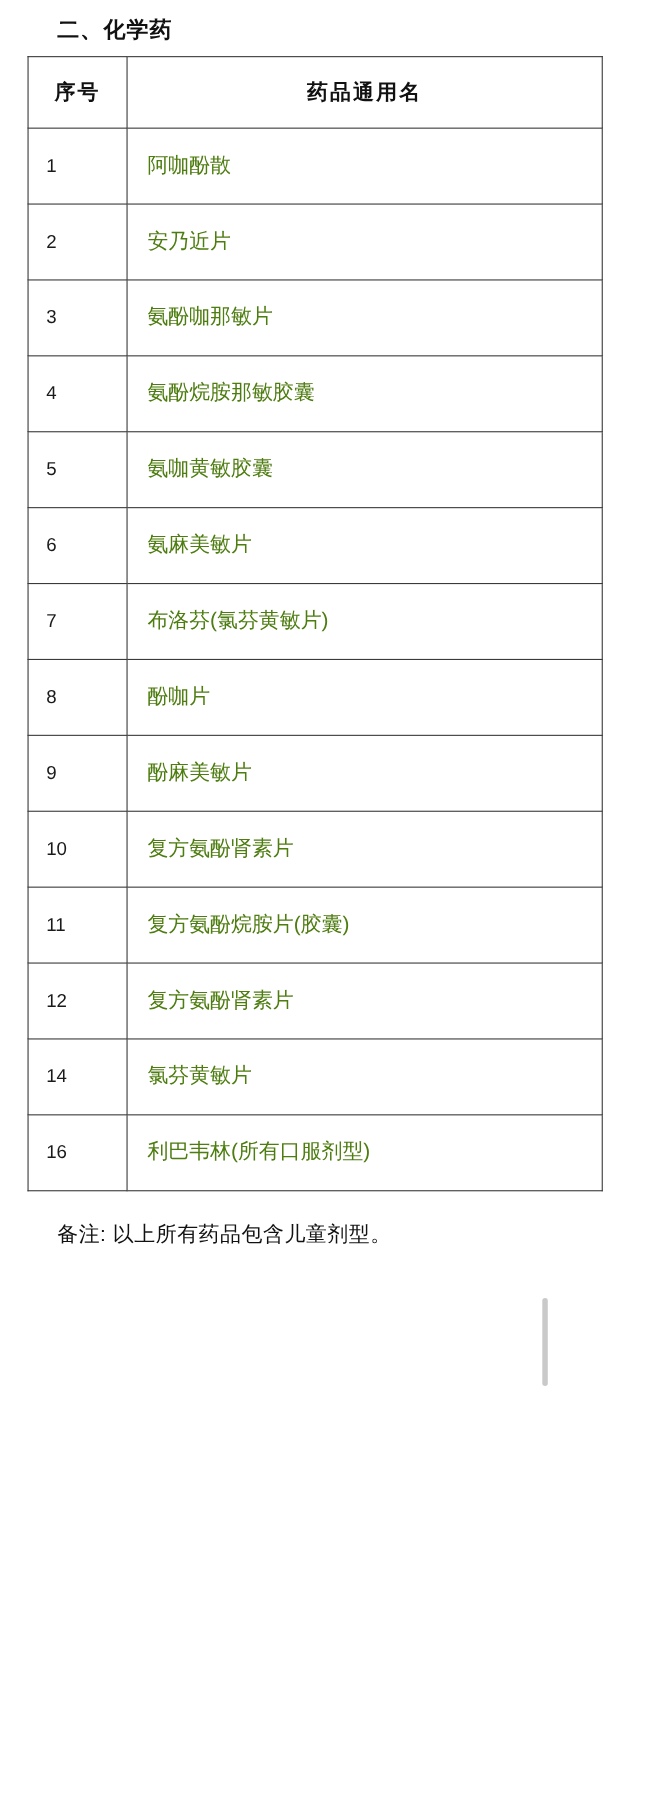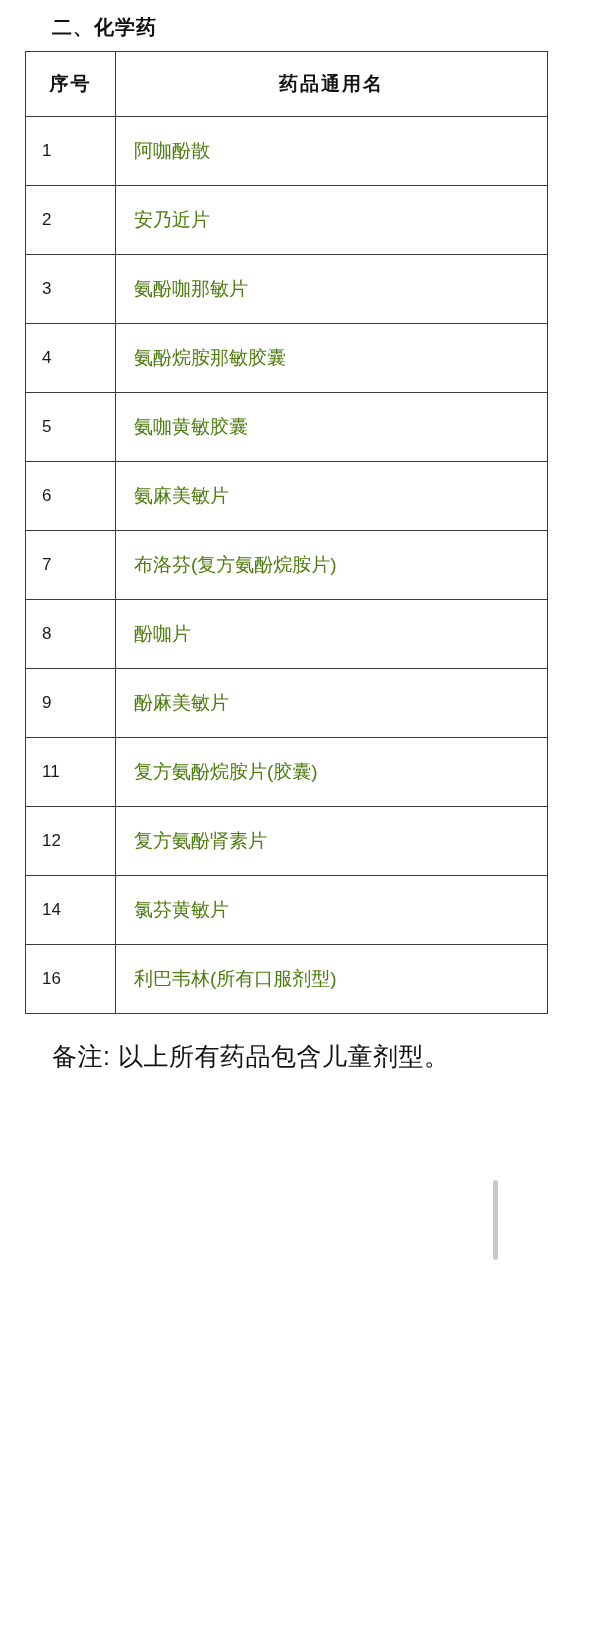--- a/index.html
+++ b/index.html
@@ -67,21 +67,21 @@
     line-height: 1.45;
   }
   tr.row {
     height: 69px;
   }
   tr.row.tall {
     height: 100px;
   }
   .footnote {
     font-family: "Liberation Sans", "DejaVu Sans", sans-serif;
-    font-size: 25px;
+    font-size: 19px;
     color: #111111;
     padding: 26px 0 18px 52px;
     letter-spacing: 0.5px;
   }
   .scroll-marker {
     position: absolute;
     right: 1px;
     top: 1180px;
     width: 5px;
     height: 80px;
@@ -127,29 +127,33 @@
       <tr class="row">
         <td class="no-cell">5</td>
         <td class="name-cell">氨咖黄敏胶囊</td>
       </tr>
       <tr class="row">
         <td class="no-cell">6</td>
         <td class="name-cell">氨麻美敏片</td>
       </tr>
       <tr class="row">
         <td class="no-cell">7</td>
-        <td class="name-cell">布洛芬(复方氨酚烷胺片)</td>
+        <td class="name-cell">布洛芬(氯芬黄敏片)</td>
       </tr>
       <tr class="row">
         <td class="no-cell">8</td>
         <td class="name-cell">酚咖片</td>
       </tr>
       <tr class="row">
         <td class="no-cell">9</td>
         <td class="name-cell">酚麻美敏片</td>
+      </tr>
+      <tr class="row">
+        <td class="no-cell">10</td>
+        <td class="name-cell">复方氨酚肾素片</td>
       </tr>
       <tr class="row">
         <td class="no-cell">11</td>
         <td class="name-cell">复方氨酚烷胺片(胶囊)</td>
       </tr>
       <tr class="row">
         <td class="no-cell">12</td>
         <td class="name-cell">复方氨酚肾素片</td>
       </tr>
       <tr class="row">

